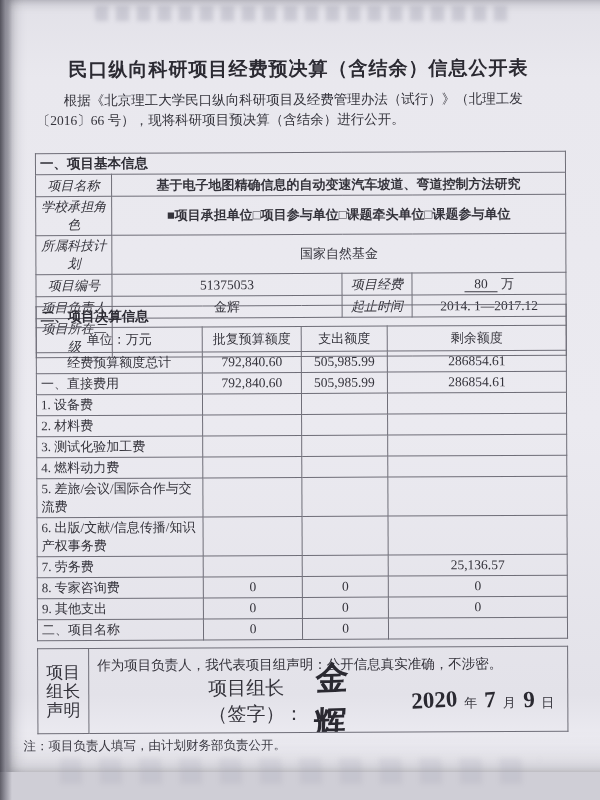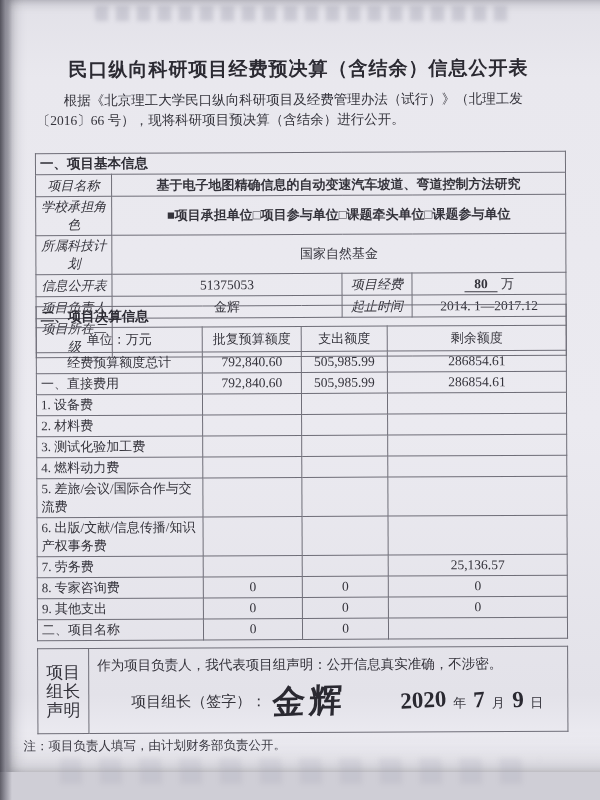--- a/index.html
+++ b/index.html
@@ -55,31 +55,31 @@
   .lbl{text-align:center;font-style:italic;}
   .val-c{text-align:center;}
   .val-l{text-align:left;margin-top:9px;}
   .h20{height:18px;}
   .h24{height:22px;}
   .h14{height:12px;}
   .h27{height:25px;}
   .h22{height:20px;}
   .h36{height:34px;}
   .bold-val{font-weight:600;}
-  .underline-num{border-bottom:1px solid #3c3b44;padding:0 10px;font-weight:bold;}
+  .underline-num{border-bottom:1px solid #3c3b44;padding:0 10px;}
   .num{font-size:13.5px;}
   .decl-side{
     text-align:center;vertical-align:middle;font-size:17px;line-height:19px;
   }
   .decl-body{vertical-align:top;padding:8px 6px 6px 8px;}
   .decl-statement{font-size:13.5px;}
   .sign-line{
     display:flex;align-items:center;margin-top:4px;height:46px;
   }
-  .sign-label{font-size:15px;margin-left:34px;}
+  .sign-label{font-size:19px;margin-left:111px;}
   .signature{
     font-size:33px;font-weight:600;color:#2a2931;
     transform:rotate(-2deg) skewX(-5deg);margin-left:6px;letter-spacing:4px;
     font-family:"Liberation Serif", serif;
   }
   .sign-date{display:flex;align-items:baseline;margin-left:54px;}
   .hand-num{font-size:23px;font-weight:600;color:#2a2931;transform:rotate(-3deg);display:inline-block;}
   .date-unit{font-size:13px;margin:0 7px;}
   .footnote{
     position:absolute;top:737px;left:22px;width:556px;font-size:12.5px;color:#3a3942;
@@ -116,21 +116,21 @@
       </tr>
       <tr class="h24">
         <td class="lbl">学校承担角色</td>
         <td colspan="3" class="val-c bold-val">■项目承担单位□项目参与单位□课题牵头单位□课题参与单位</td>
       </tr>
       <tr class="h24">
         <td class="lbl">所属科技计划</td>
         <td colspan="3" class="val-c">国家自然基金</td>
       </tr>
       <tr class="h24">
-        <td class="lbl">信息公开表</td>
+        <td class="lbl">项目编号</td>
         <td class="val-c num">51375053</td>
         <td class="lbl">项目经费</td>
         <td class="val-c">
           <span class="underline-num num">80</span>
           <span>万</span>
         </td>
       </tr>
       <tr class="h24">
         <td class="lbl">项目负责人</td>
         <td class="val-c">金辉</td>

